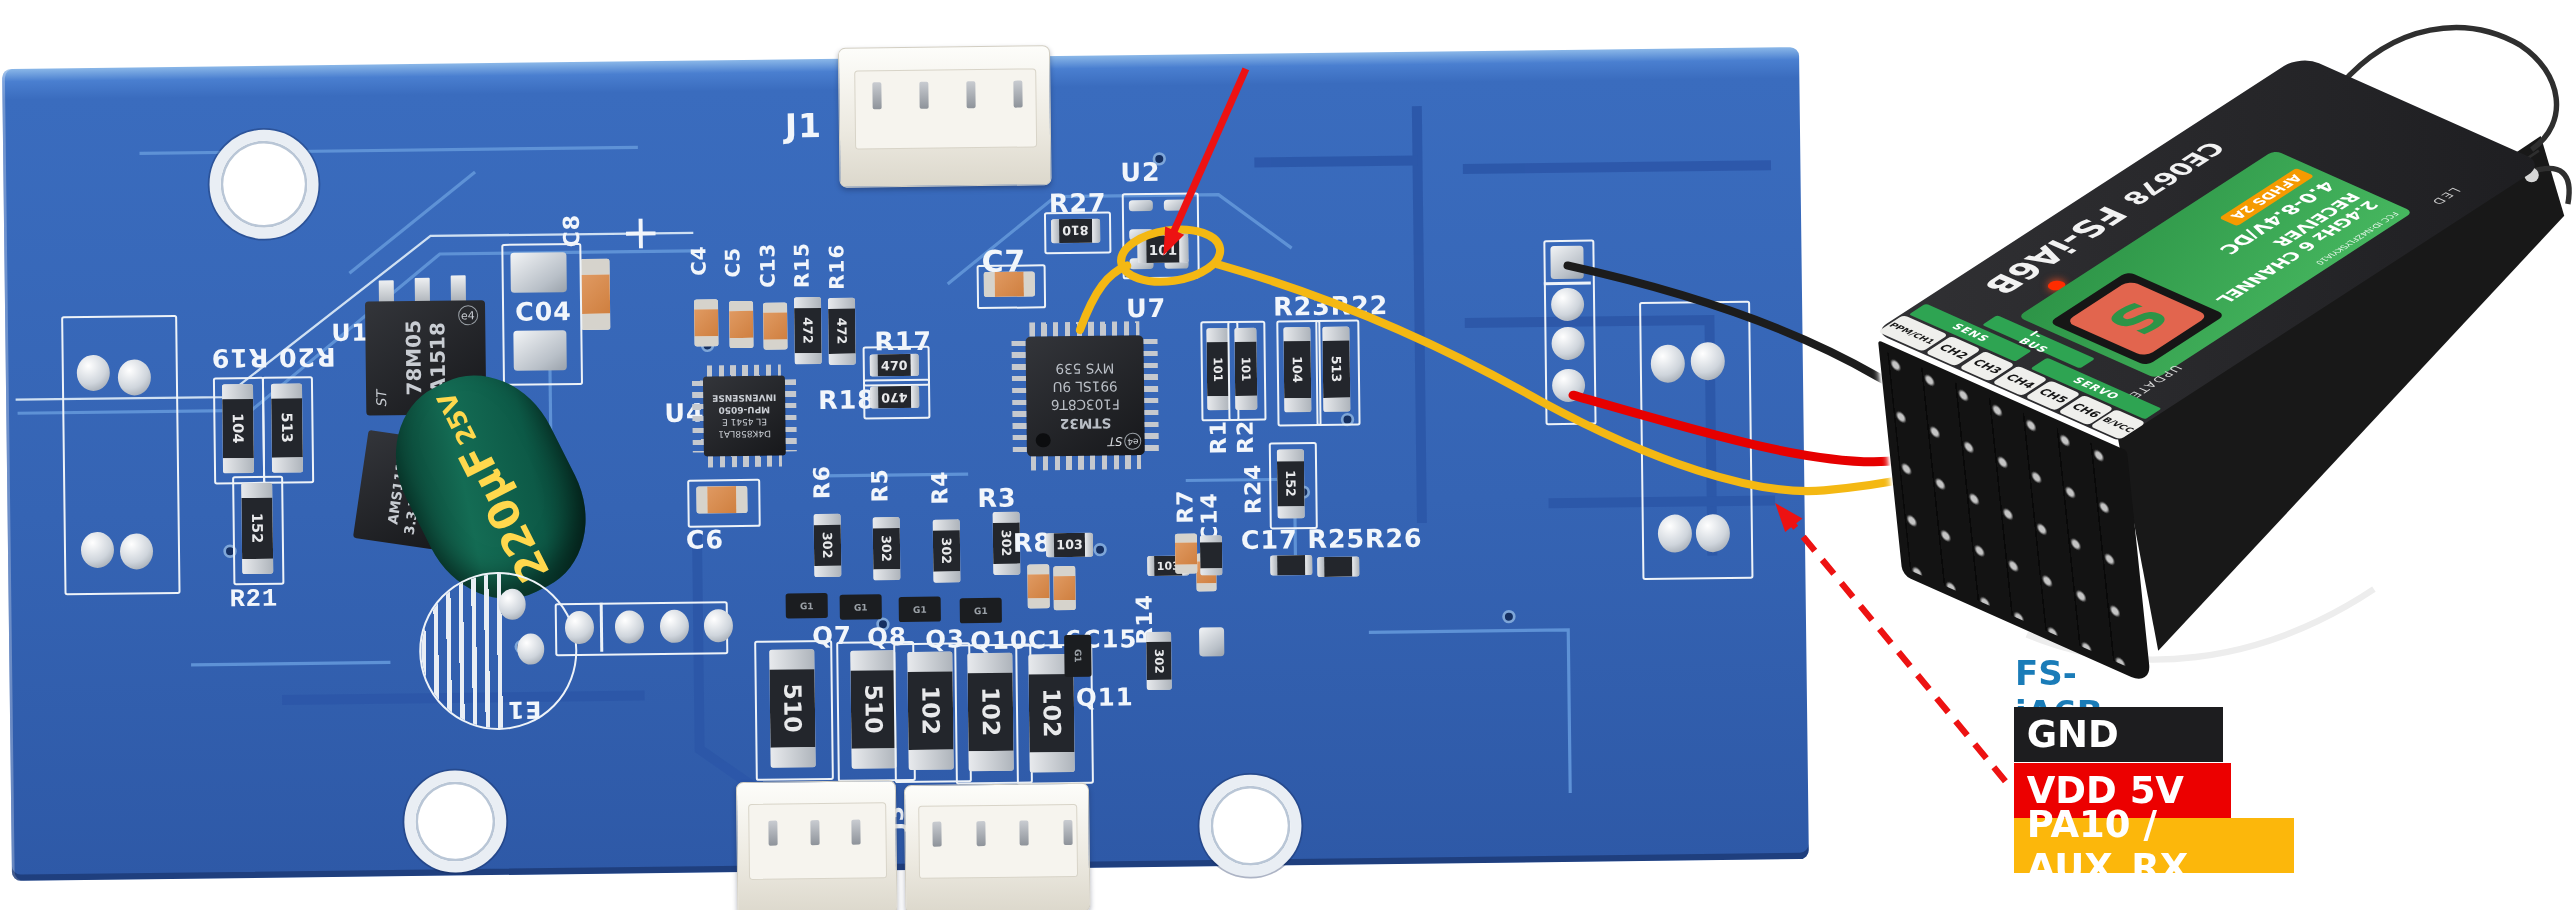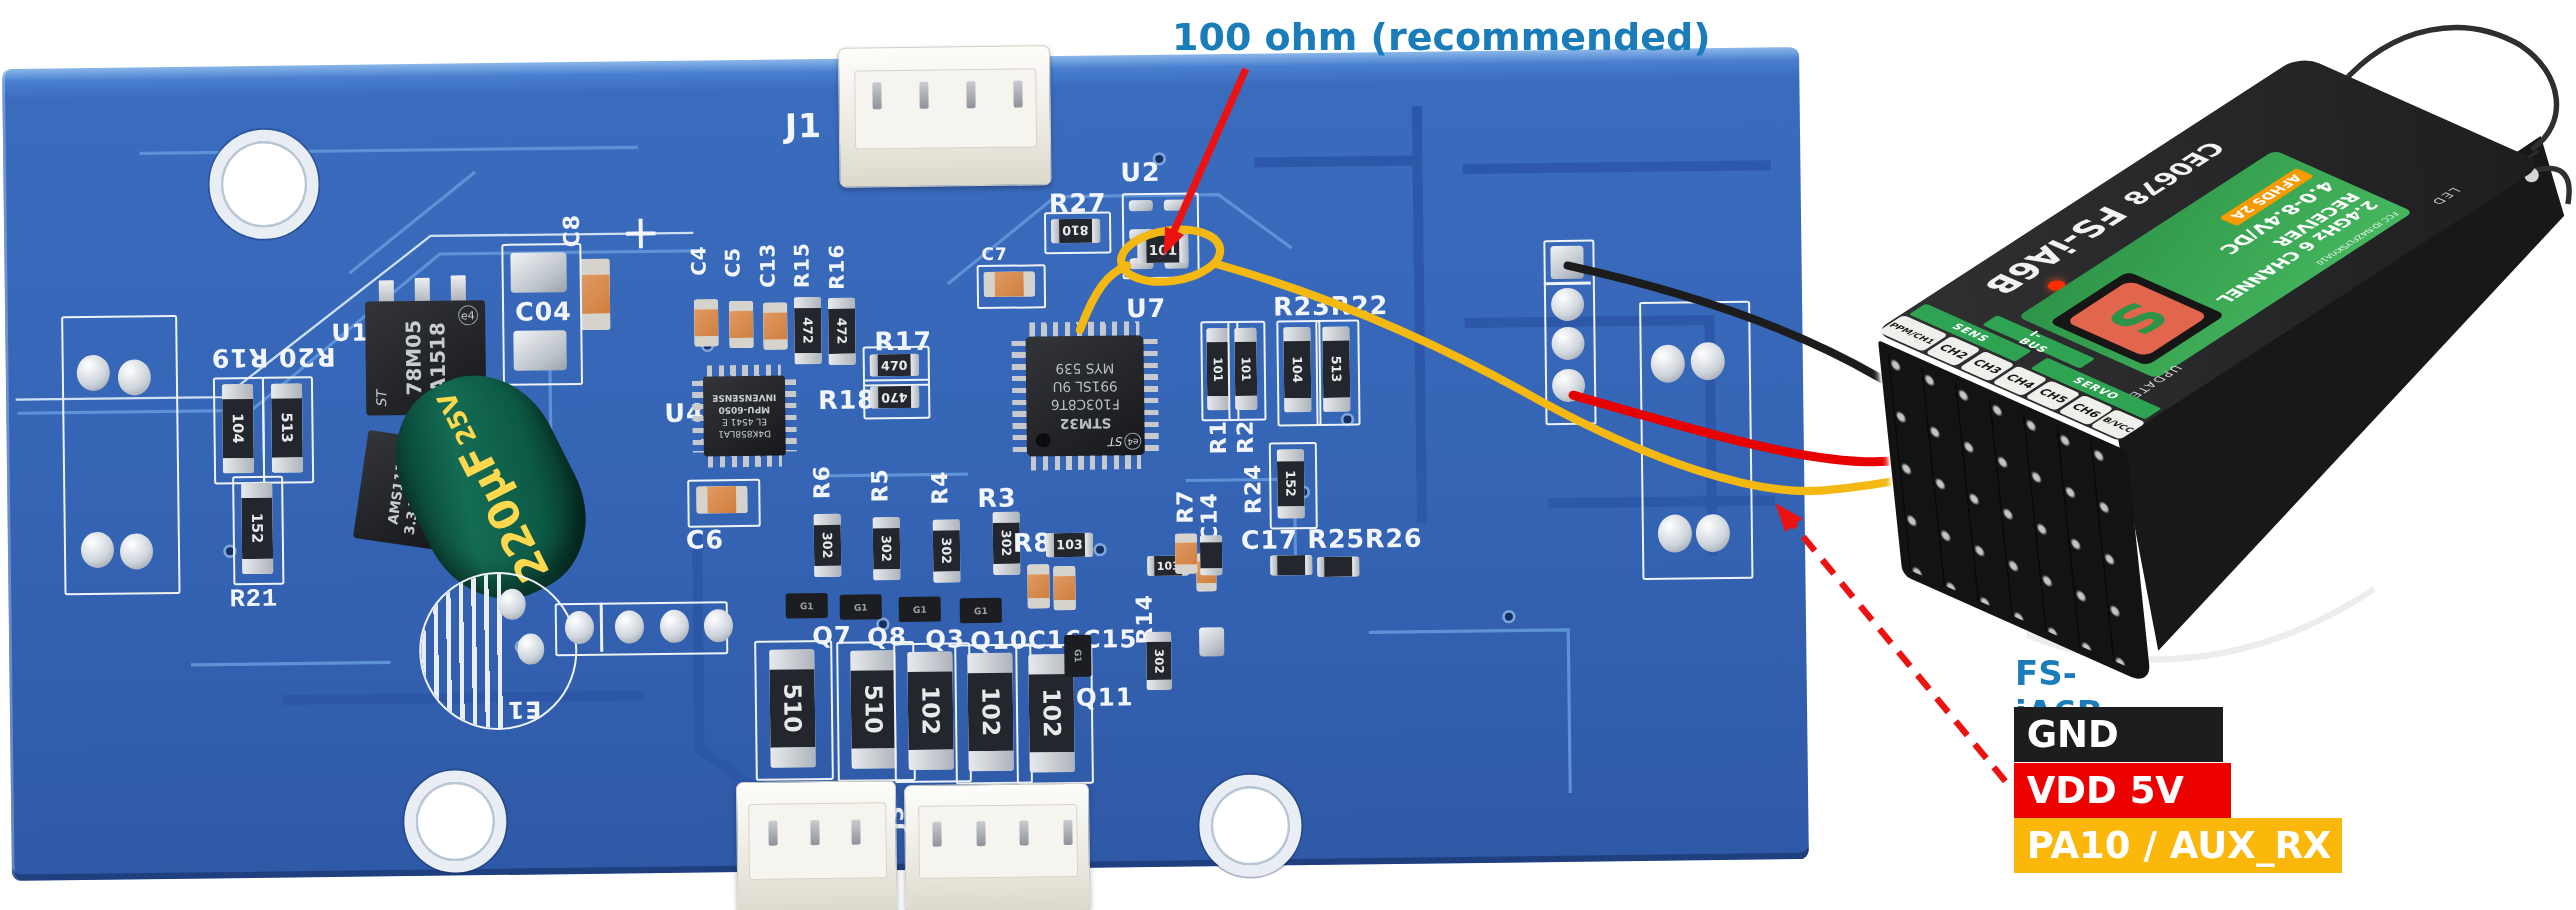--- a/index.html
+++ b/index.html
@@ -440,21 +440,21 @@
         </div>
         <div class="res-end"></div>
       </div>
     <div class="resh" style="left:1133px;top:181px;width:51px;height:27px;">
         <div class="res-end"></div>
         <div class="res-mid">
           <span style="font-size:13.6px;">101</span>
         </div>
         <div class="res-end"></div>
       </div>
-    <span class="sk" style="left:977px;top:187px;font-size:17px;">C7</span>
+    <span class="sk" style="left:977px;top:187px;font-size:30px;">C7</span>
     <div class="box" style="left:972px;top:208px;width:65px;height:40px;"></div>
     <div class="caph" style="left:979px;top:215px;width:51px;height:25.4px;">
         <div class="cap-end"></div>
         <div class="cap-mid"></div>
         <div class="cap-end"></div>
       </div>
 
     <span class="sk" style="left:1121px;top:238px;font-size:25.4px;">U7</span>
     <div class="chip" style="left:1020px;top:280px;width:118px;height:120px;border-radius:5.4px;">
       <div class="pins-x" style="top:-13.6px;height:13.6px;"></div>
@@ -656,29 +656,28 @@
             </div>
           </div>
         </div>
       </div>
 
       <span class="r180" style="position:absolute;left:53px;top:225px;font-size:11.8px;color:#d8d8d8;letter-spacing:1.8px;">UPDATE</span>
       <span class="r180" style="position:absolute;left:410px;top:228px;font-size:11.8px;color:#cfcfcf;letter-spacing:1.8px;">LED</span>
     </div>
   </div>
 
-  <div class="bluebold" style="left:1172px;top:14.5px;font-size:38px;z-index:5;">100 ohm (recommended)</div>
 
   <div style="position:absolute;left:0;top:0;z-index:5;">
     <div class="bluebold" style="left:2015px;top:653px;font-size:34px;">FS-iA6B</div>
     <div class="legend-bar" style="left:2014px;top:707px;width:209px;background:#1d1d1f;">
       <span>GND</span>
     </div>
     <div class="legend-bar" style="left:2014px;top:763px;width:217px;background:#ec0000;">
       <span>VDD 5V</span>
     </div>
-    <div class="legend-bar" style="left:2014px;top:818px;width:328px;background:#fcb70b;">
+    <div class="legend-bar" style="left:2014px;top:818px;width:280px;background:#fcb70b;">
       <span>PA10 / AUX_RX</span>
     </div>
   </div>
 
 </div>
 
 
 </body></html>

